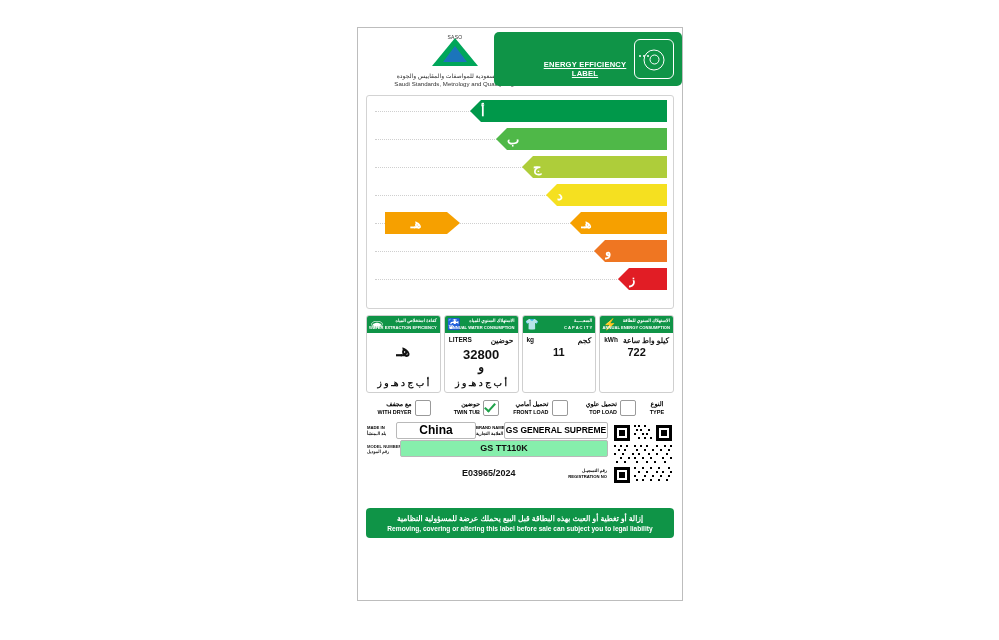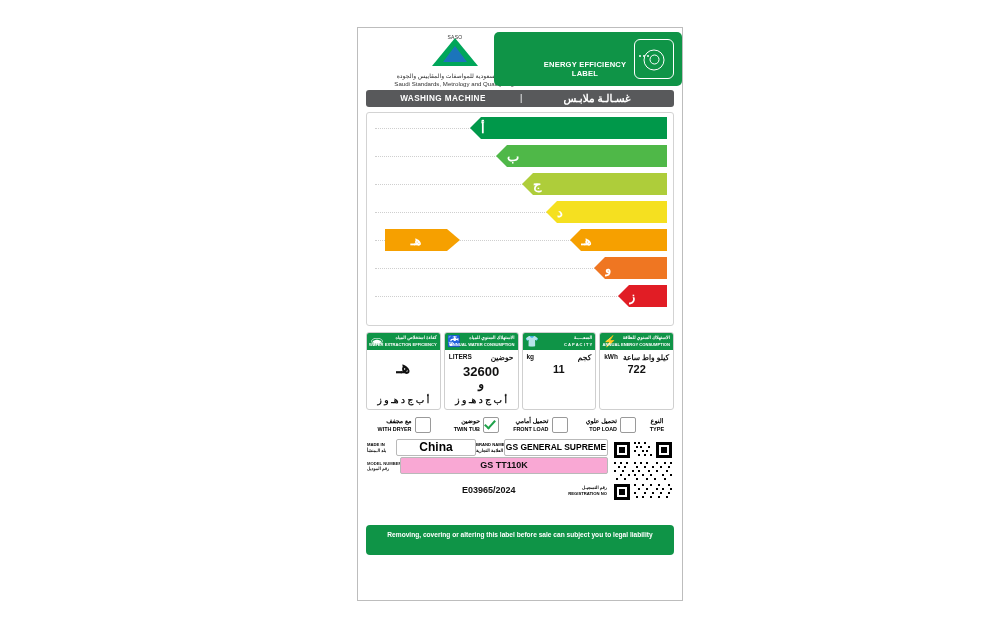--- a/index.html
+++ b/index.html
@@ -96,20 +96,21 @@
   }
   .green-head .en {
     position: absolute;
     left: 46px;
     top: 28px;
     right: 52px;
     text-align: center;
     font-size: 7.6px;
     font-weight: bold;
     letter-spacing: .2px;
+    text-decoration: underline;
   }
   .head-icon {
     position: absolute;
     right: 8px;
     top: 7px;
     width: 38px;
     height: 38px;
     border: 1.5px solid #fff;
     border-radius: 6px;
   }
@@ -450,21 +451,21 @@
     right: 0;
     top: 0;
     height: 15px;
     border: 1px solid #b9b9b9;
     border-radius: 2px;
     text-align: center;
     font-size: 9px;
     font-weight: bold;
     color: #111;
     line-height: 15px;
-    background: #f9a8d4;
+    background: #86efac;
   }
   .field-pair {
     position: relative;
     height: 15px;
     margin-bottom: 3px;
   }
   .field-pair .left-lab {
     position: absolute;
     left: 1px; top: 3px;
     font-size: 4.2px; font-weight: bold;
@@ -590,25 +591,20 @@
     </div>
     <div class="green-head">
       <div class="en">ENERGY EFFICIENCY LABEL</div>
       <div class="head-icon">
         <div class="dots"><i></i><i></i><i></i></div>
         <div class="drum"></div>
       </div>
     </div>
   </div>
 
-  <div class="product-bar">
-    <div class="en">WASHING MACHINE</div>
-    <div class="sep">|</div>
-    <div class="ar">غسـالـة ملابـس</div>
-  </div>
 
   <div class="scale-box">
     <div class="grade-row">
       <div class="dots"></div>
       <div class="arrow" id="g0" style="background: rgb(0, 152, 74); width: 186px; --c: #00984a;">أ</div>
     </div>
     <div class="grade-row">
       <div class="dots"></div>
       <div class="arrow" id="g1" style="background: rgb(79, 184, 72); width: 160px; --c: #4fb848;">ب</div>
     </div>
@@ -660,21 +656,21 @@
     </div>
 
     <div class="metric">
       <div class="mhead">
         <div class="mh-icon">🚰</div>
         <div class="mh-ar">الاستهلاك السنوي للمياه</div>
         <div class="mh-en">ANNUAL WATER CONSUMPTION</div>
       </div>
       <div class="unit-l">LITERS</div>
       <div class="unit-r">حوضين</div>
-      <div class="value small">32600</div>
+      <div class="value small">32800</div>
       <div class="midar">و</div>
       <div class="sub">أ ب ج د هـ و ز</div>
     </div>
 
     <div class="metric">
       <div class="mhead">
         <div class="mh-icon">🕳</div>
         <div class="mh-ar">كفاءة استخلاص المياه</div>
         <div class="mh-en">WATER EXTRACTION EFFICIENCY</div>
       </div>
@@ -832,16 +828,17 @@
         <span class="lab-ar">رقم التسجيـل</span>
         <span class="lab-en">REGISTRATION NO</span>
       </div>
 
     </div>
 
 
   </div>
 
   <div class="footer">
+    <div class="ar">إزالة أو تغطية أو العبث بهذه البطاقة قبل البيع يحملك عرضة للمسؤولية النظامية</div>
     <div class="en">Removing, covering or altering this label before sale can subject you to legal liability</div>
   </div>
 
 </div>
 
 </body></html>

